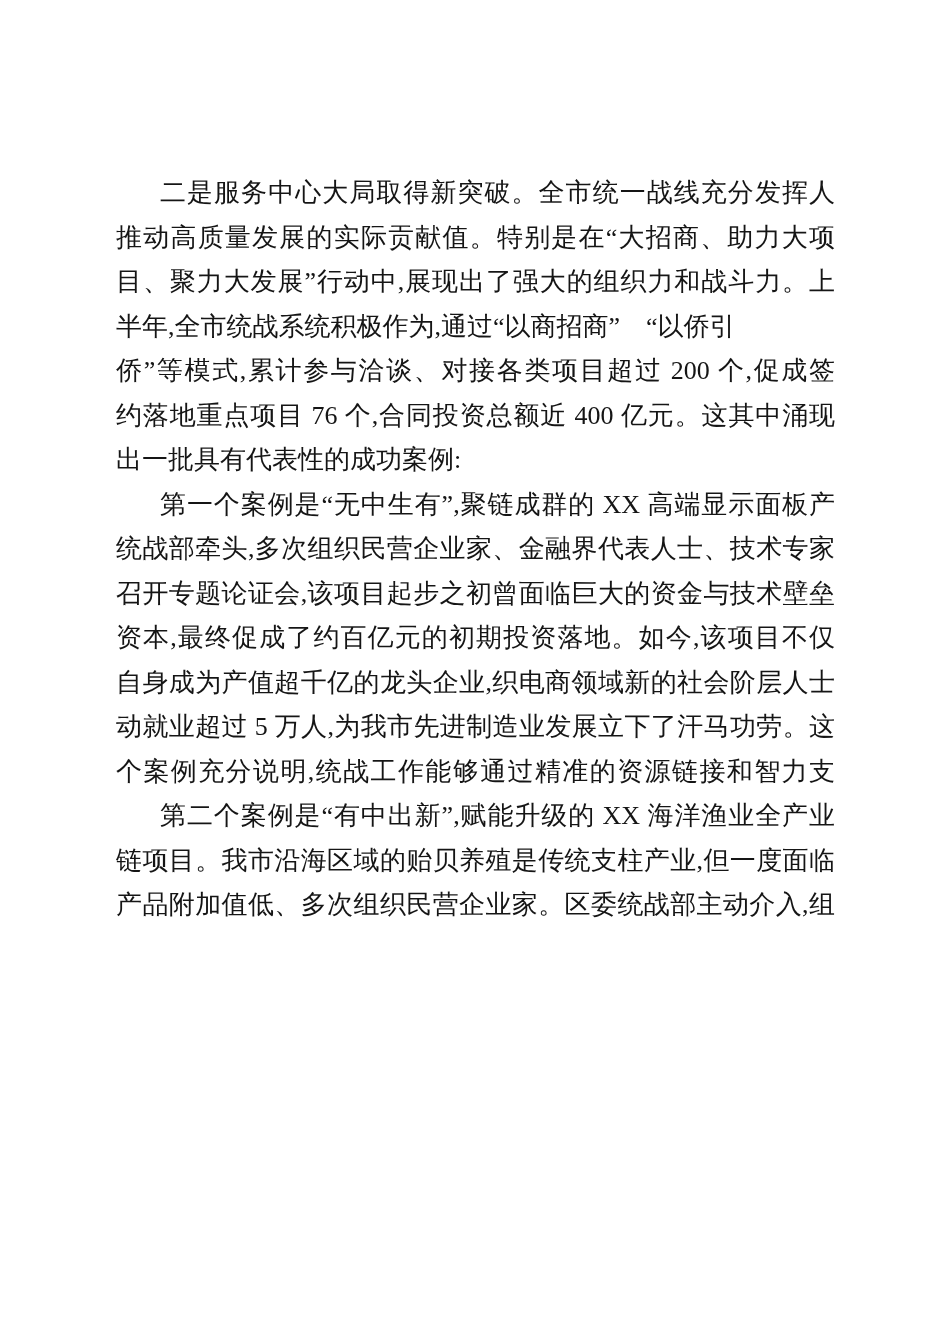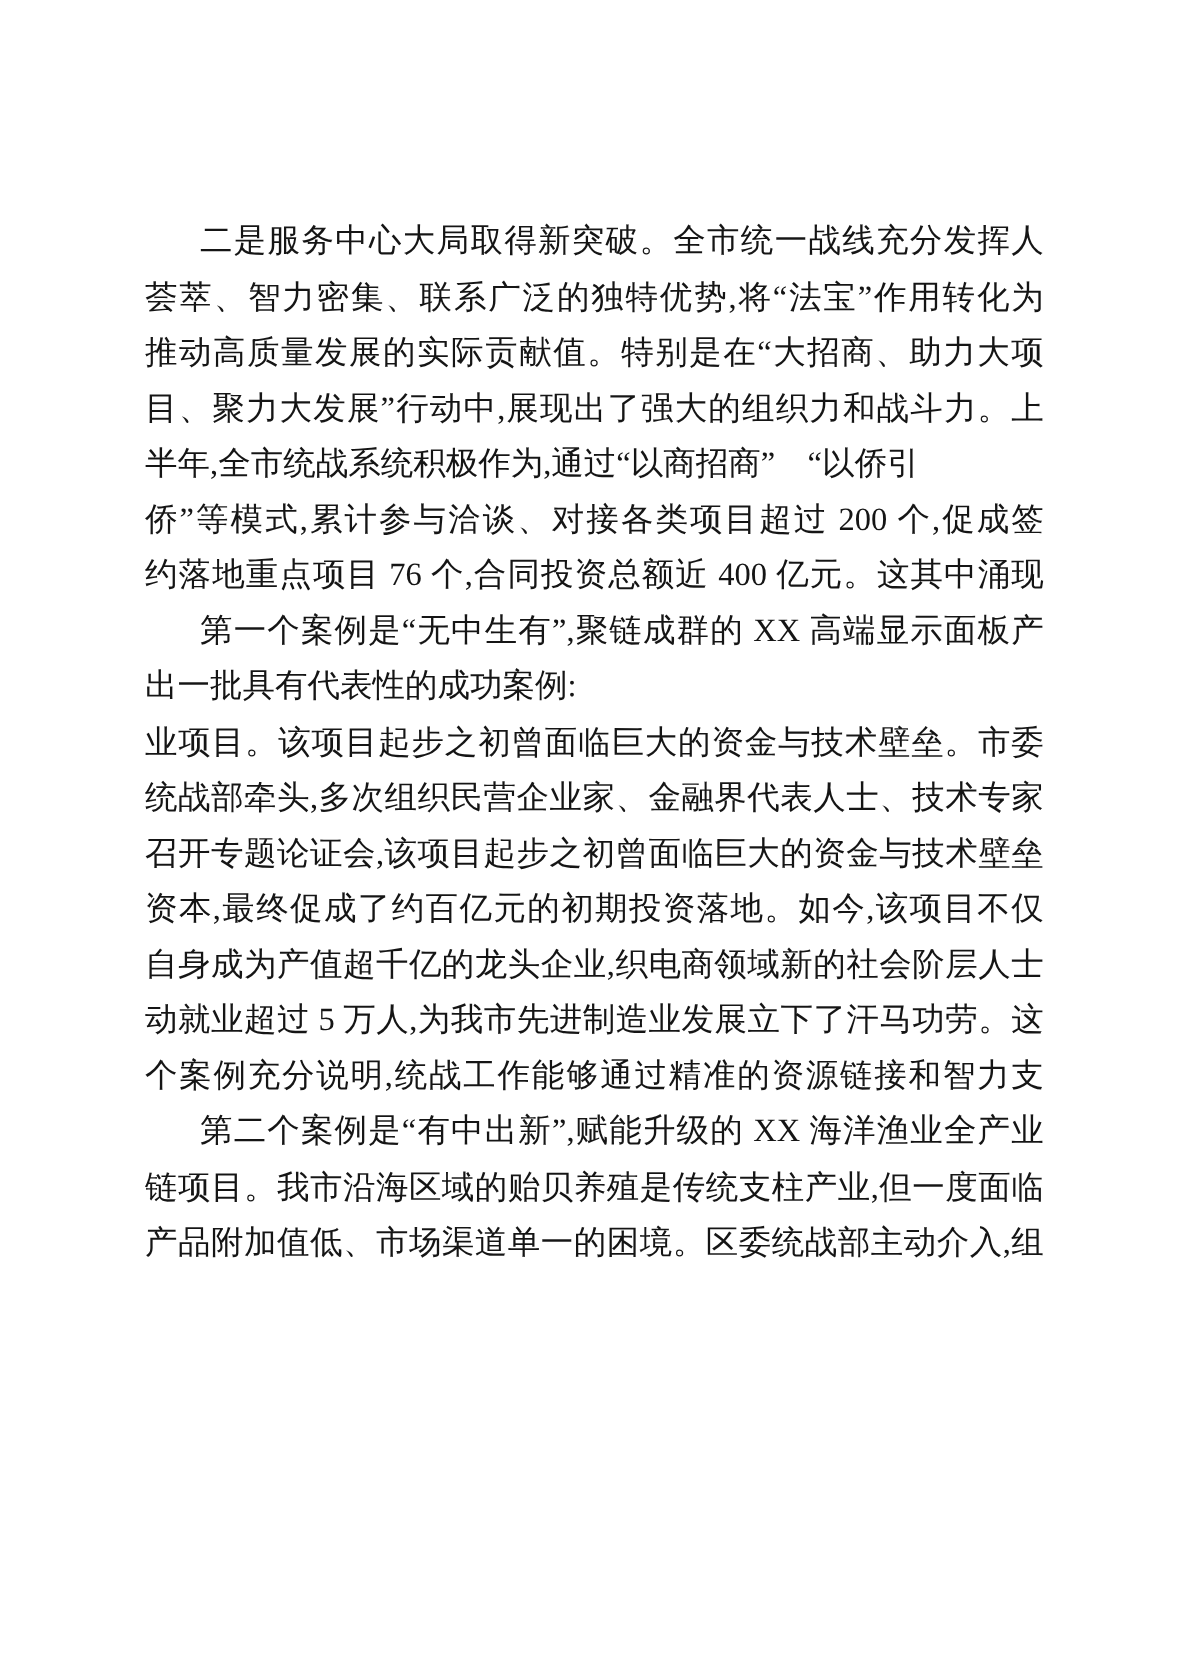--- a/index.html
+++ b/index.html
@@ -37,32 +37,30 @@
   .text-line.indent {
     padding-left: 44px;
   }
 </style>
 </head>
 <body>
 
 <div class="page">
   <div class="doc-body" style="color: rgb(21, 21, 21);">
       <div class="text-line fill indent">二是服务中心大局取得新突破。全市统一战线充分发挥人才</div>
-      <div class="text-line fill">荟萃、智力密集、联系广泛的独特优势,将“法宝”作用转化为</div>
       <div class="text-line fill">推动高质量发展的实际贡献值。特别是在“大招商、助力大项</div>
       <div class="text-line fill">目、聚力大发展”行动中,展现出了强大的组织力和战斗力。上</div>
       <div class="text-line">半年,全市统战系统积极作为,通过“以商招商”　“以侨引</div>
       <div class="text-line fill">侨”等模式,累计参与洽谈、对接各类项目超过 200 个,促成签</div>
       <div class="text-line fill">约落地重点项目 76 个,合同投资总额近 400 亿元。这其中涌现</div>
+      <div class="text-line">出一批具有代表性的成功案例:</div>
       <div class="text-line fill indent">第一个案例是“无中生有”,聚链成群的 XX 高端显示面板产</div>
-      <div class="text-line">出一批具有代表性的成功案例:</div>
-      <div class="text-line fill">业项目。该项目起步之初曾面临巨大的资金与技术壁垒。市委</div>
       <div class="text-line fill">统战部牵头,多次组织民营企业家、金融界代表人士、技术专家</div>
       <div class="text-line fill">召开专题论证会,该项目起步之初曾面临巨大的资金与技术壁垒</div>
       <div class="text-line fill">资本,最终促成了约百亿元的初期投资落地。如今,该项目不仅</div>
       <div class="text-line fill">自身成为产值超千亿的龙头企业,织电商领域新的社会阶层人士</div>
       <div class="text-line fill">动就业超过 5 万人,为我市先进制造业发展立下了汗马功劳。这</div>
       <div class="text-line fill">个案例充分说明,统战工作能够通过精准的资源链接和智力支</div>
       <div class="text-line fill indent">第二个案例是“有中出新”,赋能升级的 XX 海洋渔业全产业</div>
       <div class="text-line fill">链项目。我市沿海区域的贻贝养殖是传统支柱产业,但一度面临</div>
-      <div class="text-line fill">产品附加值低、市场渠道单一的困境。区委统战部主动介入,组</div>
+      <div class="text-line fill">产品附加值低、多次组织民营企业家。区委统战部主动介入,组</div>
     </div>
 </div>
 
 </body></html>

